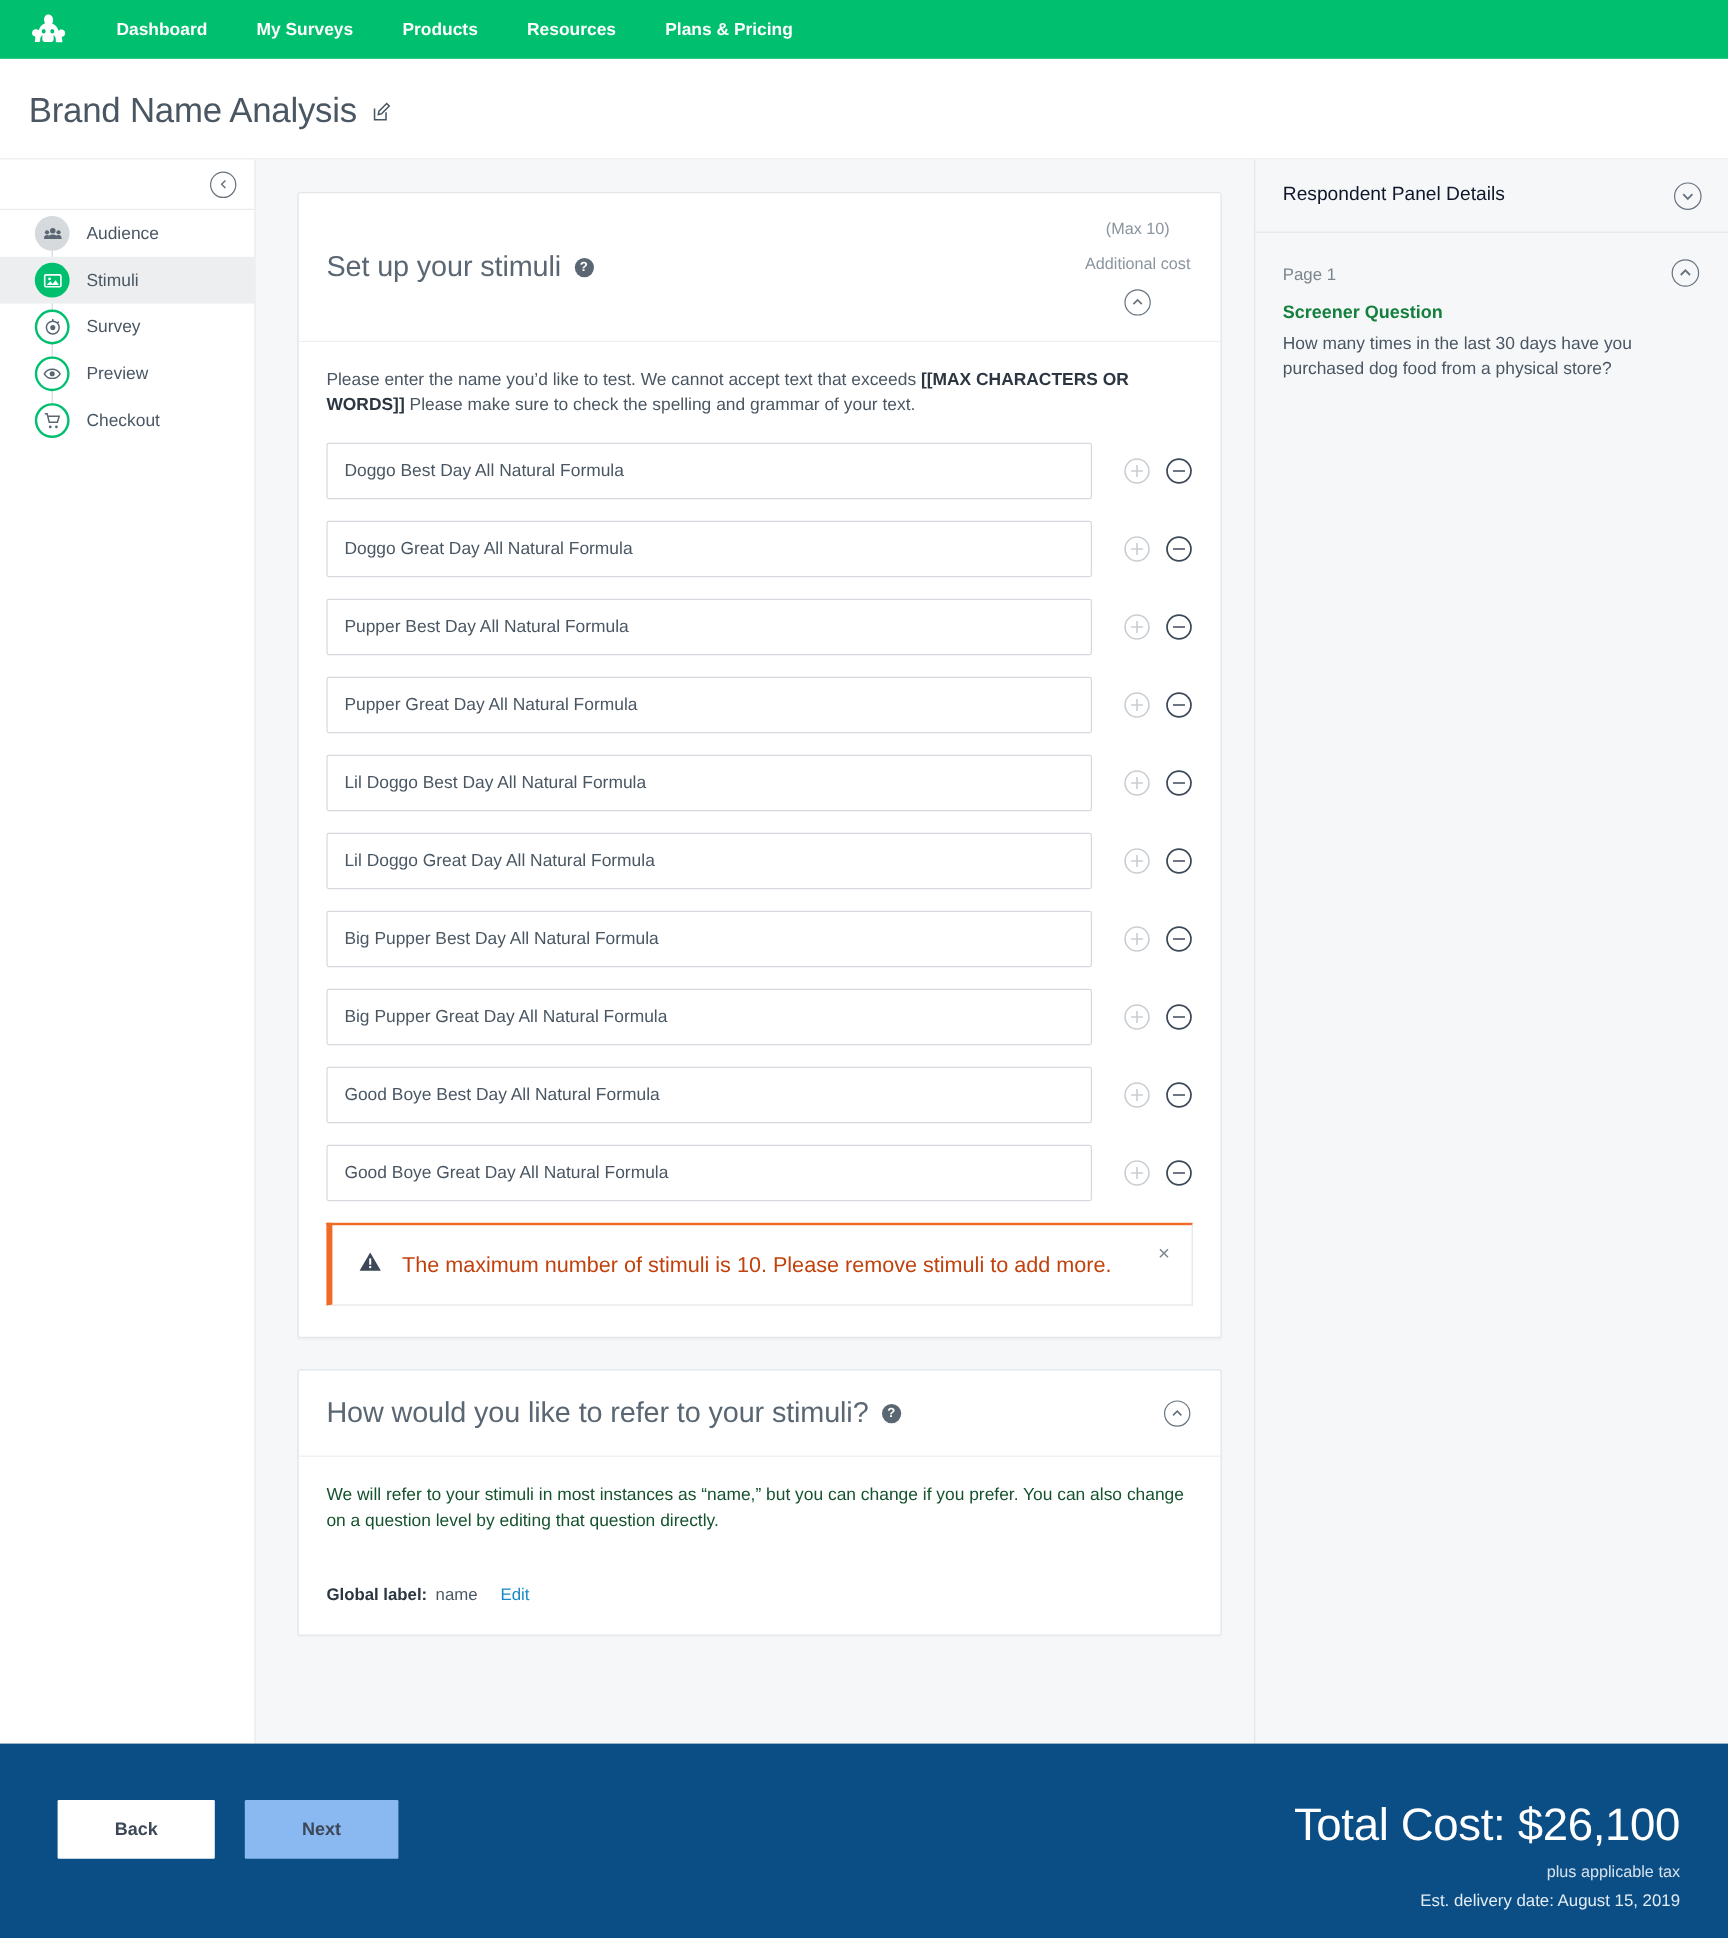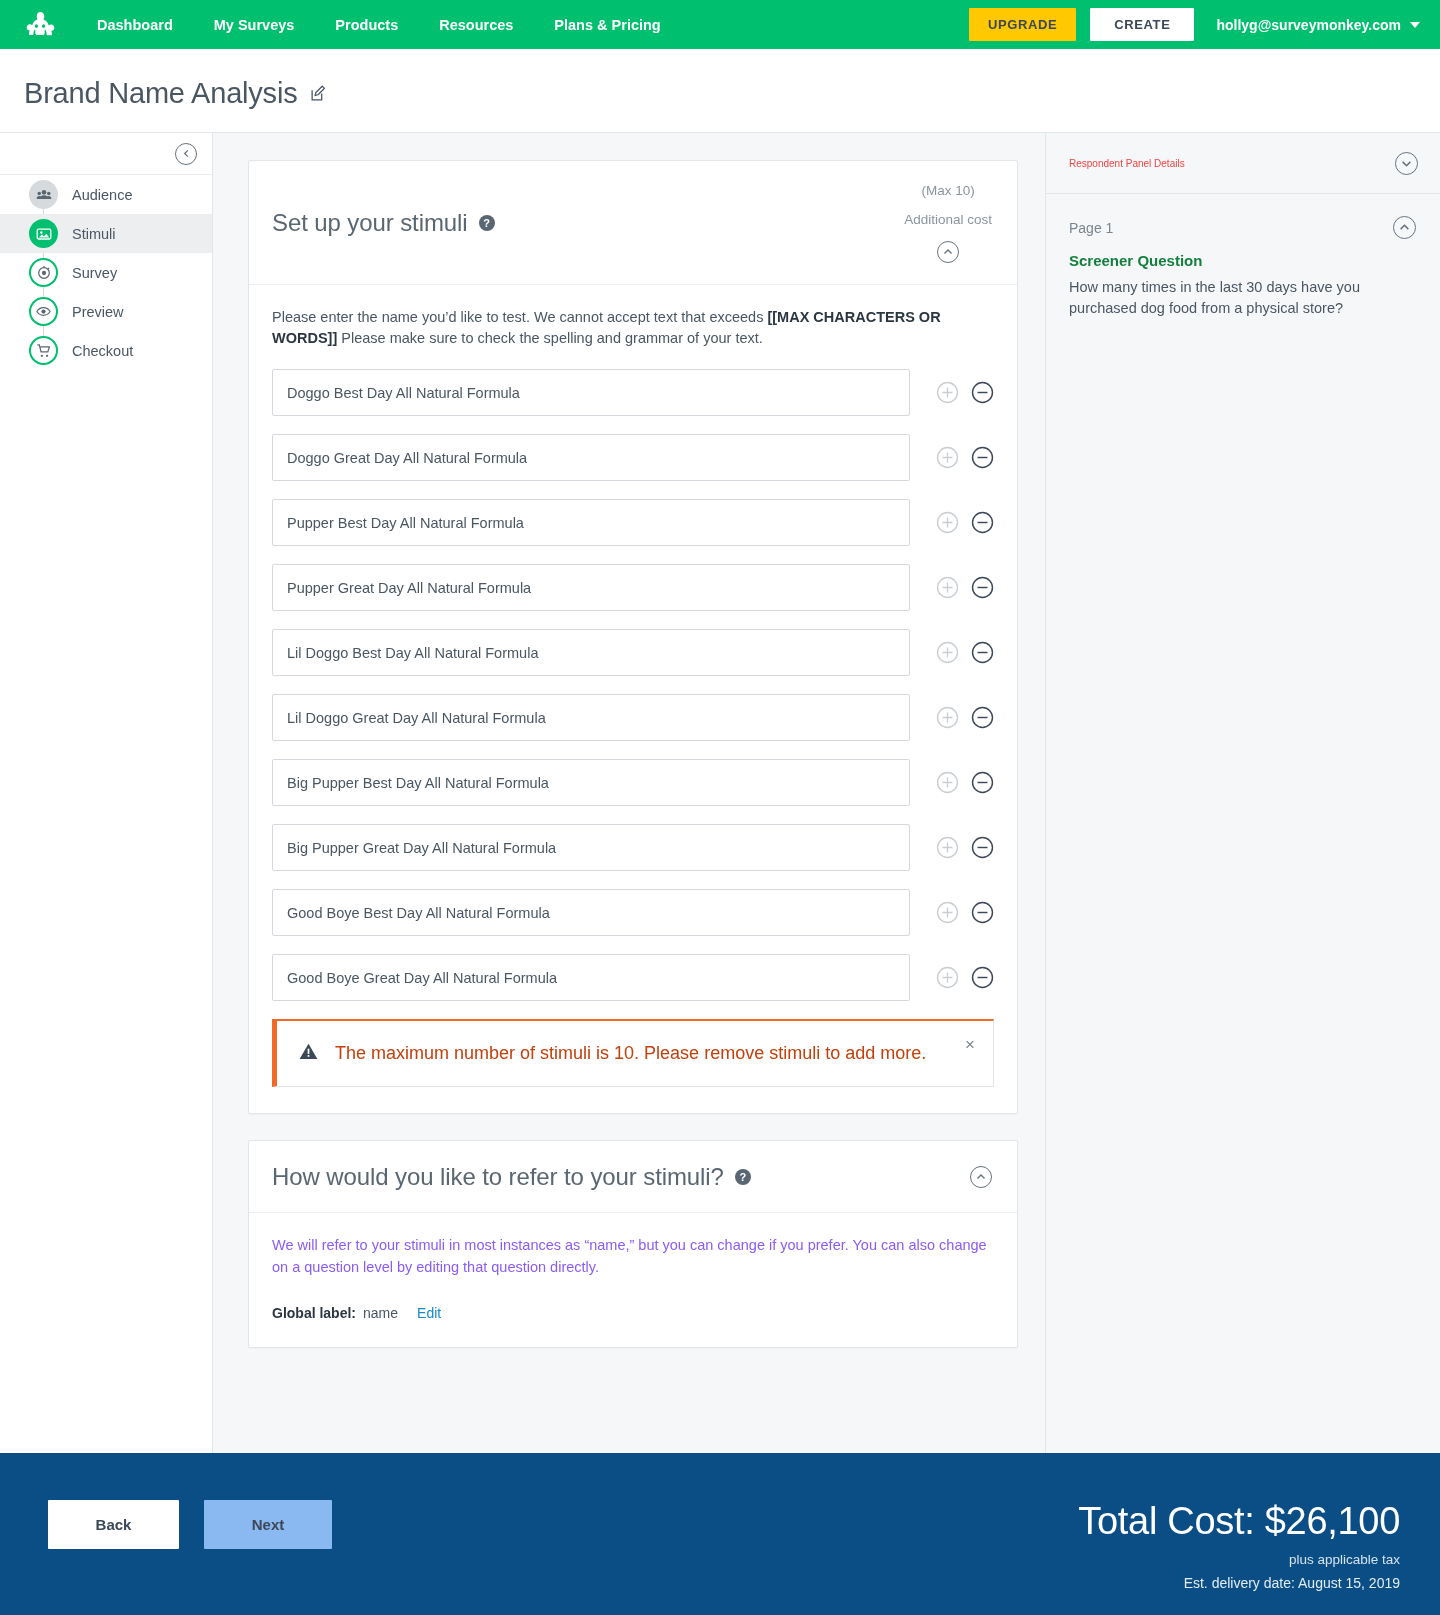--- a/index.html
+++ b/index.html
@@ -249,23 +249,23 @@
     color: #7b858e;
     font-size: 17px;
     cursor: pointer;
     line-height: 1;
     align-self: flex-start;
     margin-top: -7px;
   }
 
   .refer-text {
     font-size: 14.5px;
-    color: #8b5cf6;
+    color: #14532d;
     line-height: 1.5;
-    margin-bottom: 26px;
+    margin-bottom: 40px;
   }
   .global-label-row {
     display: flex; align-items: baseline; gap: 7px;
     font-size: 14px; color: #4a5763;
   }
   .global-label-row .gl-key { font-weight: bold; color: #2b3641; }
   .gl-edit {
     color: #1589c9;
     margin-left: 12px;
     cursor: pointer;
@@ -278,21 +278,21 @@
     flex: 0 0 395px;
     background: #f6f7f9;
     border-left: 1px solid #e3e6e9;
   }
   .rp-head {
     height: 61px;
     display: flex; align-items: center;
     padding: 0 22px 0 23px;
     border-bottom: 1px solid #e3e6e9;
   }
-  .rp-head-title { font-size: 10px; color: #ef4444; }
+  .rp-head-title { font-size: 16px; color: #0f172a; }
   .rp-section { padding: 22px 24px 0 23px; }
   .rp-page-row { display: flex; align-items: center; margin-bottom: 13px; }
   .rp-page-label { font-size: 14px; color: #7b858e; }
   .rp-q-title { font-size: 15px; font-weight: bold; color: #15803d; margin-bottom: 8px; }
   .rp-q-body { font-size: 14.5px; color: #4a5763; line-height: 1.45; }
   .circ-btn-lg {
     width: 23px; height: 23px;
     border: 1px solid #67737e;
     border-radius: 50%;
     display: flex; align-items: center; justify-content: center;
@@ -354,28 +354,20 @@
     <svg width="34" height="30" viewBox="0 0 34 30">
       <path fill="#ffffff" d="M17 2c3 0 4.3 2.2 4.3 4.6 0 1.1-.3 2.2-.8 3 2.6 1 4.6 3.3 5.3 6 .6-.6 1.5-1 2.4-1 1.8 0 3.1 1.4 3.1 3.2 0 1.7-1.2 3-2.9 3.1l.6 3.3c.1.6-.3 1.1-.9 1.1h-3.6c-.6 0-1-.4-1-1v-1.4c0-1.5-.7-2.8-1.8-3.7v3.5c0 1.4-1 2.4-2.4 2.4h-4.6c-1.4 0-2.4-1-2.4-2.4v-3.5c-1.1.9-1.8 2.2-1.8 3.7V24c0 .6-.4 1-1 1H6.9c-.6 0-1-.5-.9-1.1l.6-3.3c-1.7-.1-2.9-1.4-2.9-3.1 0-1.8 1.3-3.2 3.1-3.2.9 0 1.8.4 2.4 1 .7-2.7 2.7-5 5.3-6-.5-.8-.8-1.9-.8-3C13.7 4.2 15 2 17 2zm-3.6 12.2c-.9 0-1.6.8-1.6 1.9s.7 1.9 1.6 1.9 1.6-.8 1.6-1.9-.7-1.9-1.6-1.9zm7.2 0c-.9 0-1.6.8-1.6 1.9s.7 1.9 1.6 1.9 1.6-.8 1.6-1.9-.7-1.9-1.6-1.9z"></path>
     </svg>
   </div>
   <div class="nav-links">
     <a class="nav-link">Dashboard</a>
     <a class="nav-link">My Surveys</a>
     <a class="nav-link">Products</a>
     <a class="nav-link">Resources</a>
     <a class="nav-link">Plans &amp; Pricing</a>
-  </div>
-  <div class="nav-right">
-    <button class="btn-upgrade">UPGRADE</button>
-    <button class="btn-create">CREATE</button>
-    <div class="account">
-      <span>hollyg@surveymonkey.com</span>
-      <span class="caret-down"></span>
-    </div>
   </div>
 </div>
 
 <div class="titlebar">
   <div class="page-title-row">
     <div class="page-title">Brand Name Analysis</div>
     <span class="edit-icon">
       <svg width="17" height="17" viewBox="0 0 16 16">
         <path fill="none" stroke="#4a5763" stroke-width="1.2" d="M2 5v9h9V8"></path>
         <path fill="none" stroke="#4a5763" stroke-width="1.2" d="M7.5 9.2l6-6-2-2-6 6-.6 2.6z"></path>

